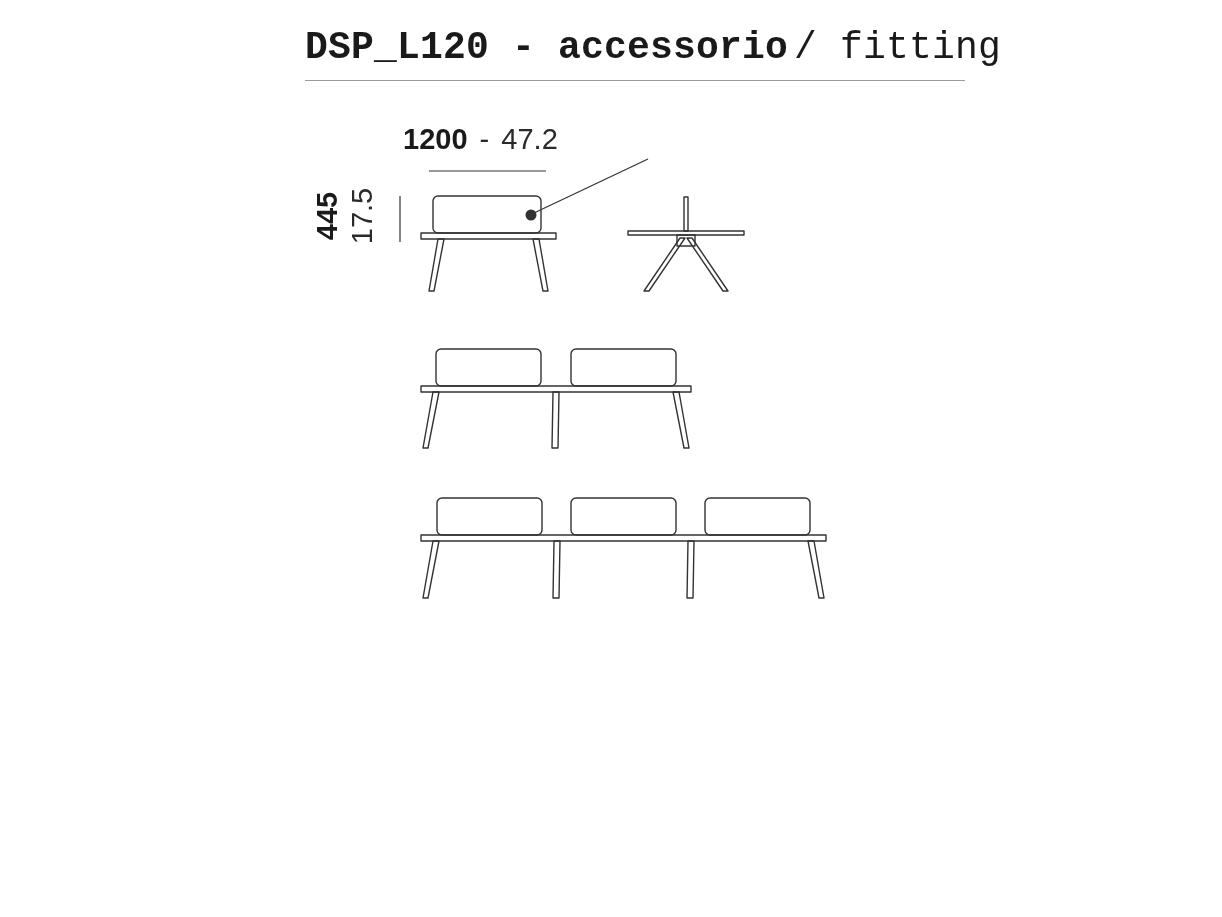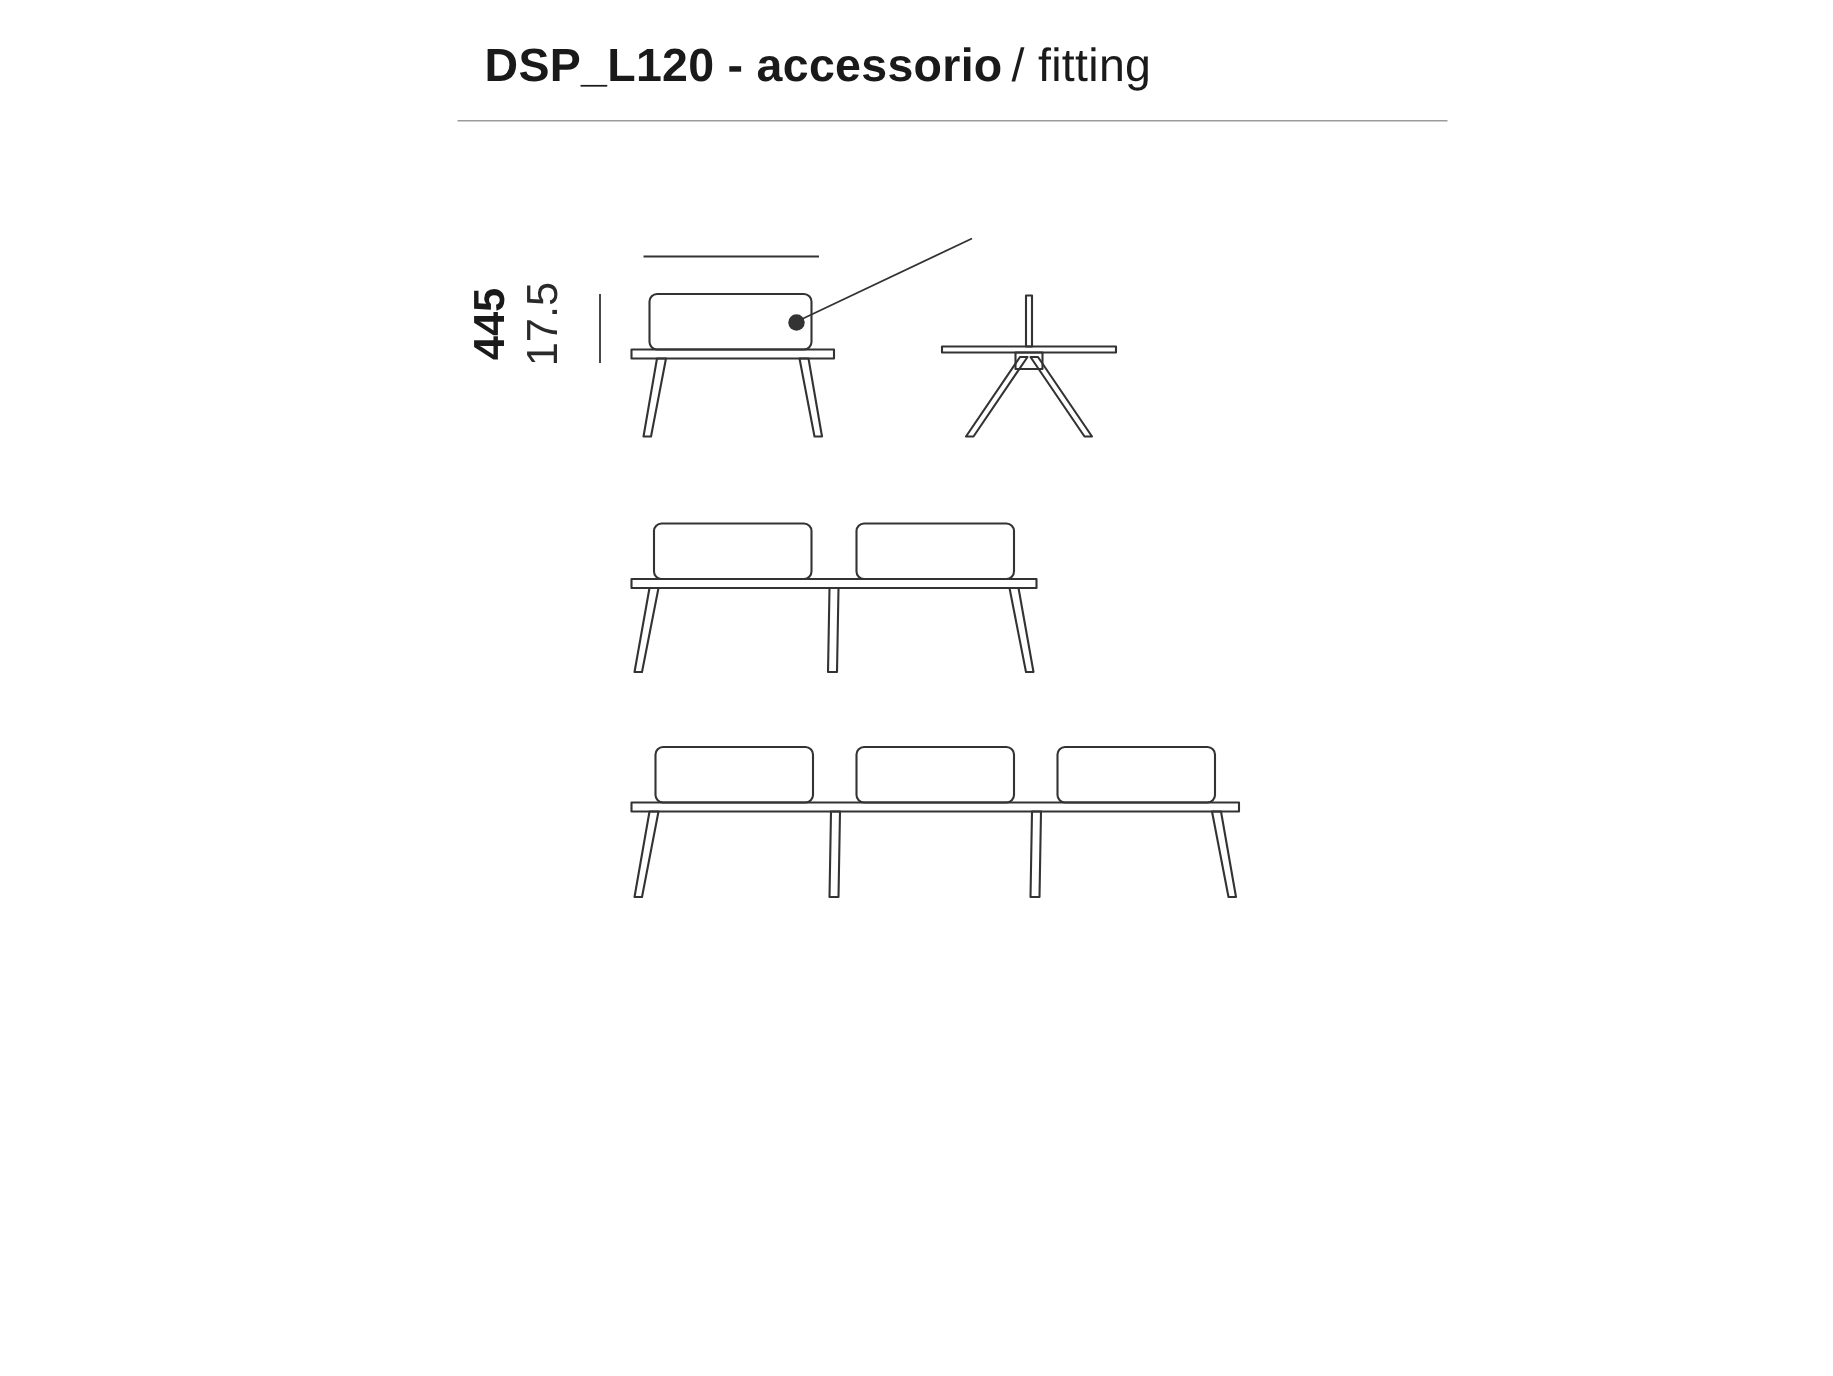--- a/index.html
+++ b/index.html
@@ -4,21 +4,21 @@
 <style>
   :root{
     --line:#333333;
     --text:#1a1a1a;
     --rule:#9b9b9b;
   }
   html,body{margin:0;padding:0;background:#ffffff;}
   body{font-family:"Liberation Sans","DejaVu Sans",sans-serif;color:var(--text,#1a1a1a);}
   .canvas{position:relative;width:1222px;height:917px;background:#fff;overflow:hidden;}
 
-  .title{position:absolute;left:323px;top:26px;font-size:31px;letter-spacing:.2px;white-space:nowrap;}
+  .title{position:absolute;left:305px;top:26px;font-size:38px;letter-spacing:.2px;white-space:nowrap;font-family:Liberation Mono, monospace;}
   .title .bold{font-weight:700;}
   .title .light{font-weight:400;margin-left:6px;}
   .title-rule{position:absolute;left:305px;top:80px;width:660px;height:1px;background:var(--rule,#9b9b9b);}
 
   .width-label{position:absolute;left:403px;top:123px;font-size:29px;white-space:nowrap;}
   .width-label .bold{font-weight:700;}
   .width-label .light{font-weight:400;color:#2a2a2a;}
   .width-label .sep{margin:0 4px;}
 
   .callout-label{position:absolute;left:633px;top:122px;font-size:29px;font-weight:700;white-space:nowrap;}
@@ -36,20 +36,25 @@
 </head>
 <body>
 
 <div class="canvas">
 
   <h1 class="title" style="margin:0;">
     <span class="bold">DSP_L120 - accessorio</span><span class="light">/ fitting</span>
   </h1>
   <div class="title-rule"></div>
 
+  <div class="width-label">
+    <span class="bold">1200</span>
+    <span class="light sep">-</span>
+    <span class="light">47.2</span>
+  </div>
 
 
   <div class="rot h-mm">445</div>
   <div class="rot h-in">17.5</div>
 
   <svg class="drawing-svg" viewBox="0 0 1222 917" aria-hidden="true">
 
     <line class="thin" x1="429" y1="171" x2="546" y2="171"></line>
     <line class="thin" x1="400" y1="196" x2="400" y2="242"></line>
 

